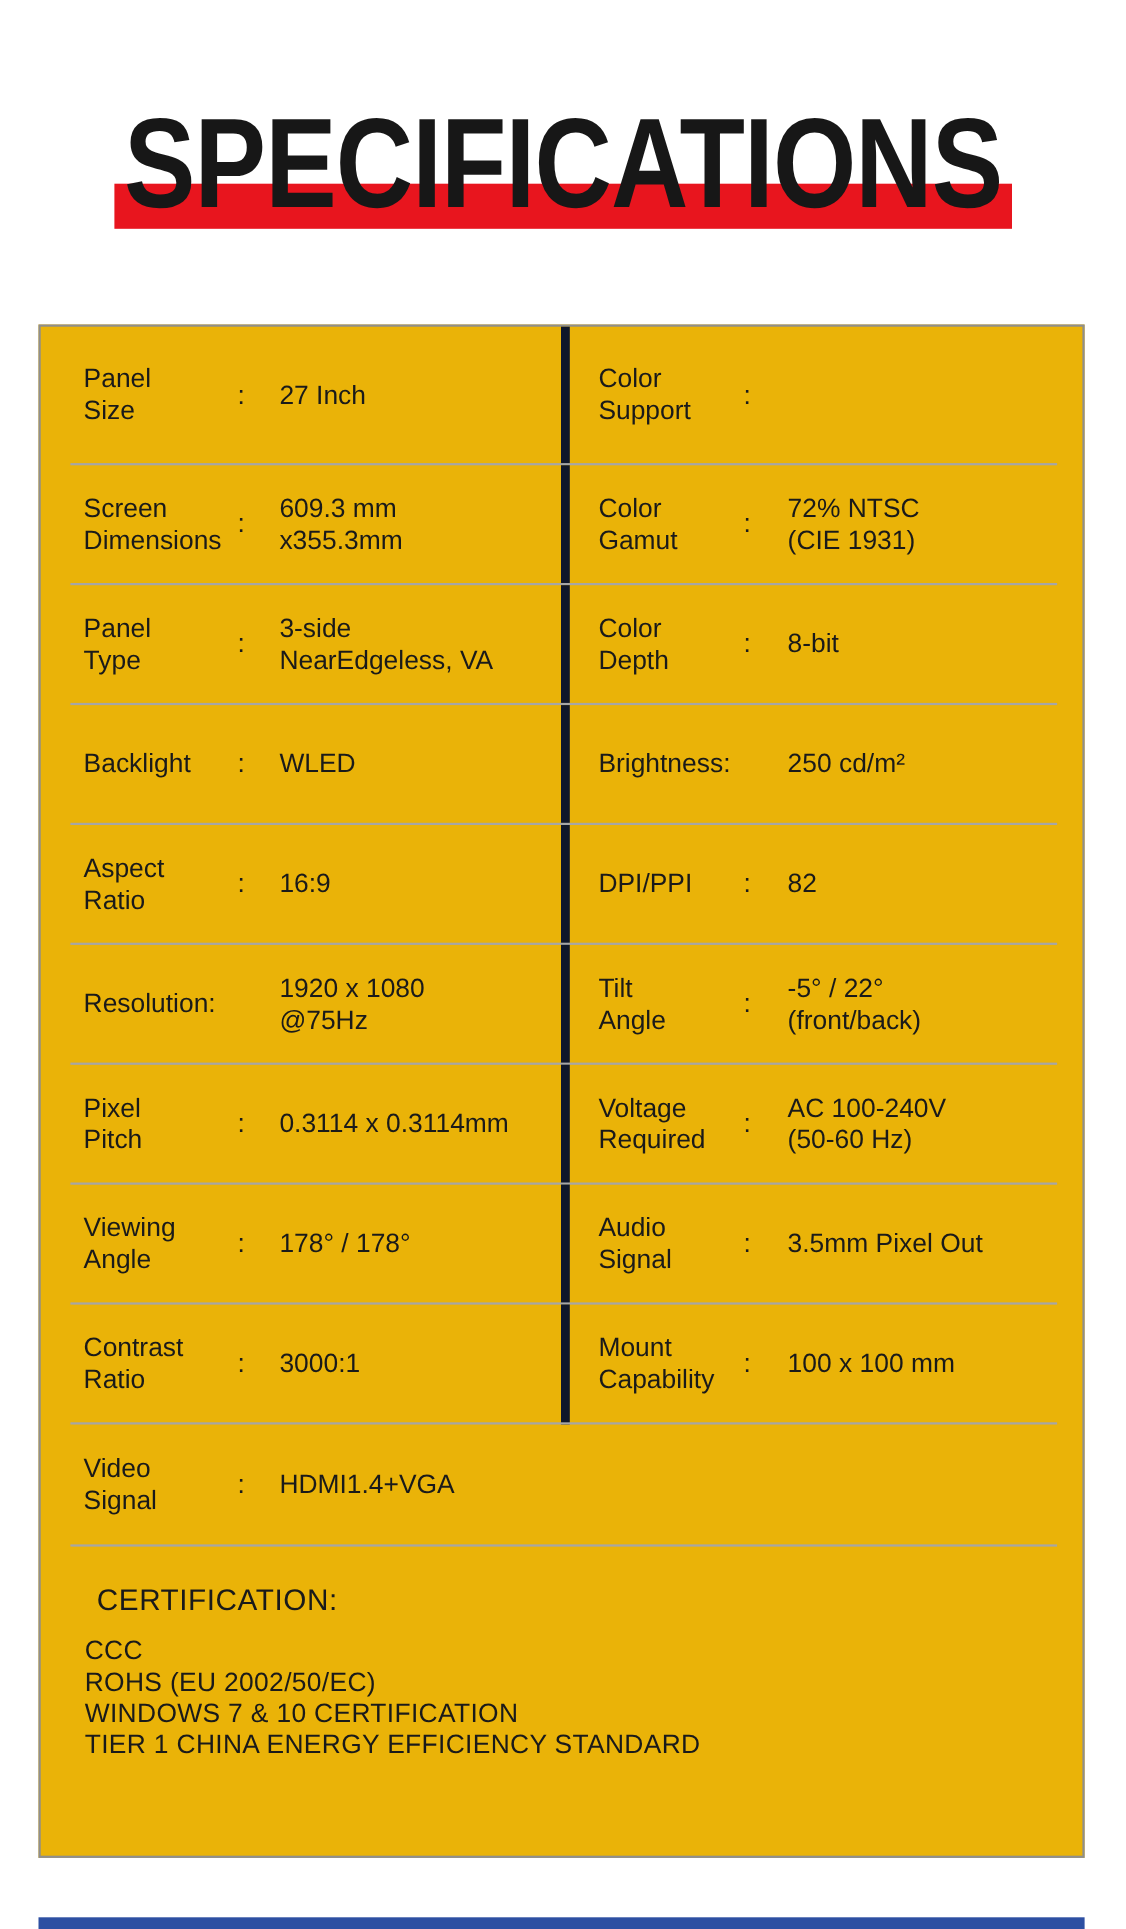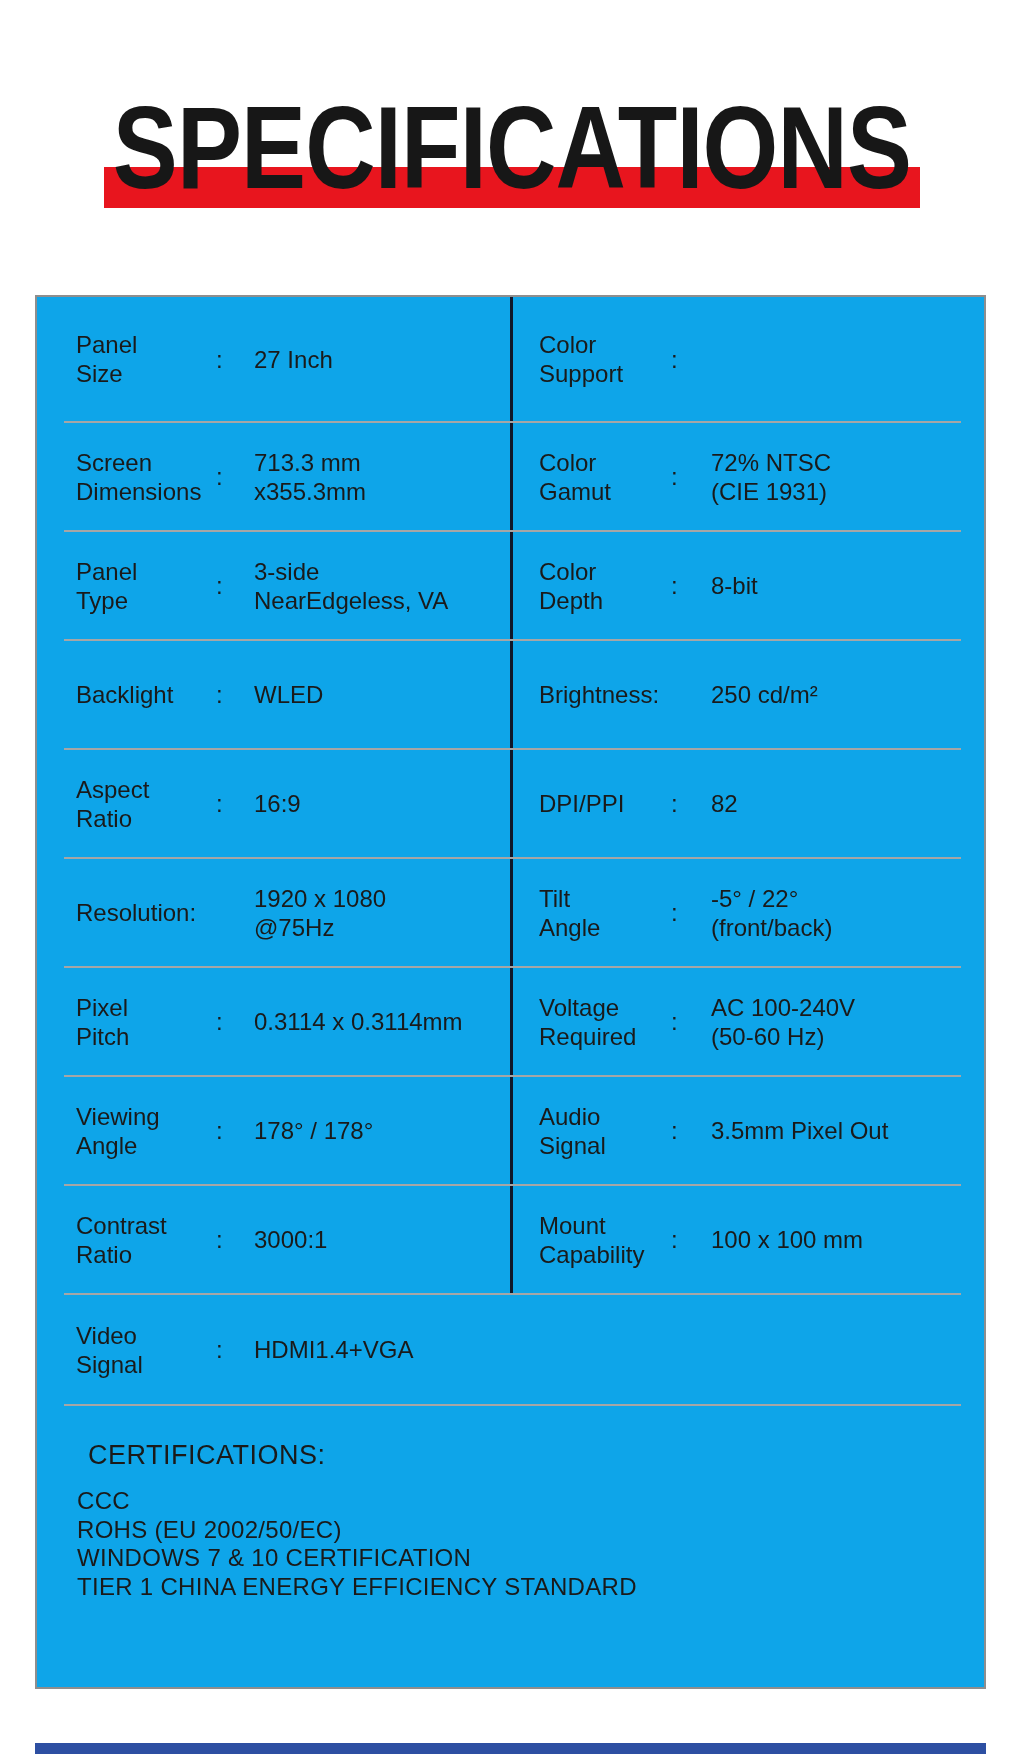--- a/index.html
+++ b/index.html
@@ -26,21 +26,21 @@
     color:#171717;
     white-space:nowrap;
   }
 
   
   .spec-table{
     position:absolute;left:35px;top:295px;width:951px;height:1394px;
     border:2px solid #8e8e8e;
     box-sizing:border-box;
     display:flex;flex-direction:column;
-    background:#0ea5e9;
+    background:#eab308;
   }
   .row{
     display:flex;position:relative;flex:none;
     min-height:109px;
   }
   .row.first{min-height:126px;}
   .row.video{min-height:111px;border-radius:15px;}
   .row::after{
     content:"";position:absolute;left:27px;right:23px;bottom:0;height:2px;
     background:#a6a6a6;
@@ -52,21 +52,21 @@
   }
   .cell.left{
     width:473px;flex:none;
     grid-template-columns:140px 38px 1fr;
     padding-left:39px;
   }
   .cell.right{
     flex:1;
     grid-template-columns:132px 40px 1fr;
     padding-left:26px;
-    border-left:3px solid #0f172a;
+    border-left:8px solid #0f172a;
   }
   .row.video .cell.left{width:100%;}
   .lbl,.val{white-space:pre-line;}
   .colon{white-space:nowrap;}
 
   
   .cert{
     flex:1;
     padding:34px 20px 0 51px;
     box-sizing:border-box;
@@ -107,21 +107,21 @@
 Support</span>
         <span class="colon">:</span>
       </div>
     </div>
 
     <div class="row">
       <div class="cell left">
         <span class="lbl">Screen
 Dimensions</span>
         <span class="colon">:</span>
-        <span class="val">713.3 mm
+        <span class="val">609.3 mm
 x355.3mm</span>
       </div>
       <div class="cell right">
         <span class="lbl">Color
 Gamut</span>
         <span class="colon">:</span>
         <span class="val">72% NTSC
 (CIE 1931)</span>
       </div>
     </div>
@@ -234,21 +234,21 @@
     <div class="row video">
       <div class="cell left">
         <span class="lbl">Video
 Signal</span>
         <span class="colon">:</span>
         <span class="val">HDMI1.4+VGA</span>
       </div>
     </div>
 
     <div class="cert">
-      <p class="cert-head">CERTIFICATIONS:</p>
+      <p class="cert-head">CERTIFICATION:</p>
       <ul class="cert-list">
         <li>CCC</li>
         <li>ROHS (EU 2002/50/EC)</li>
         <li>WINDOWS 7 &amp; 10 CERTIFICATION</li>
         <li>TIER 1 CHINA ENERGY EFFICIENCY STANDARD</li>
       </ul>
     </div>
 
   </div>
 

